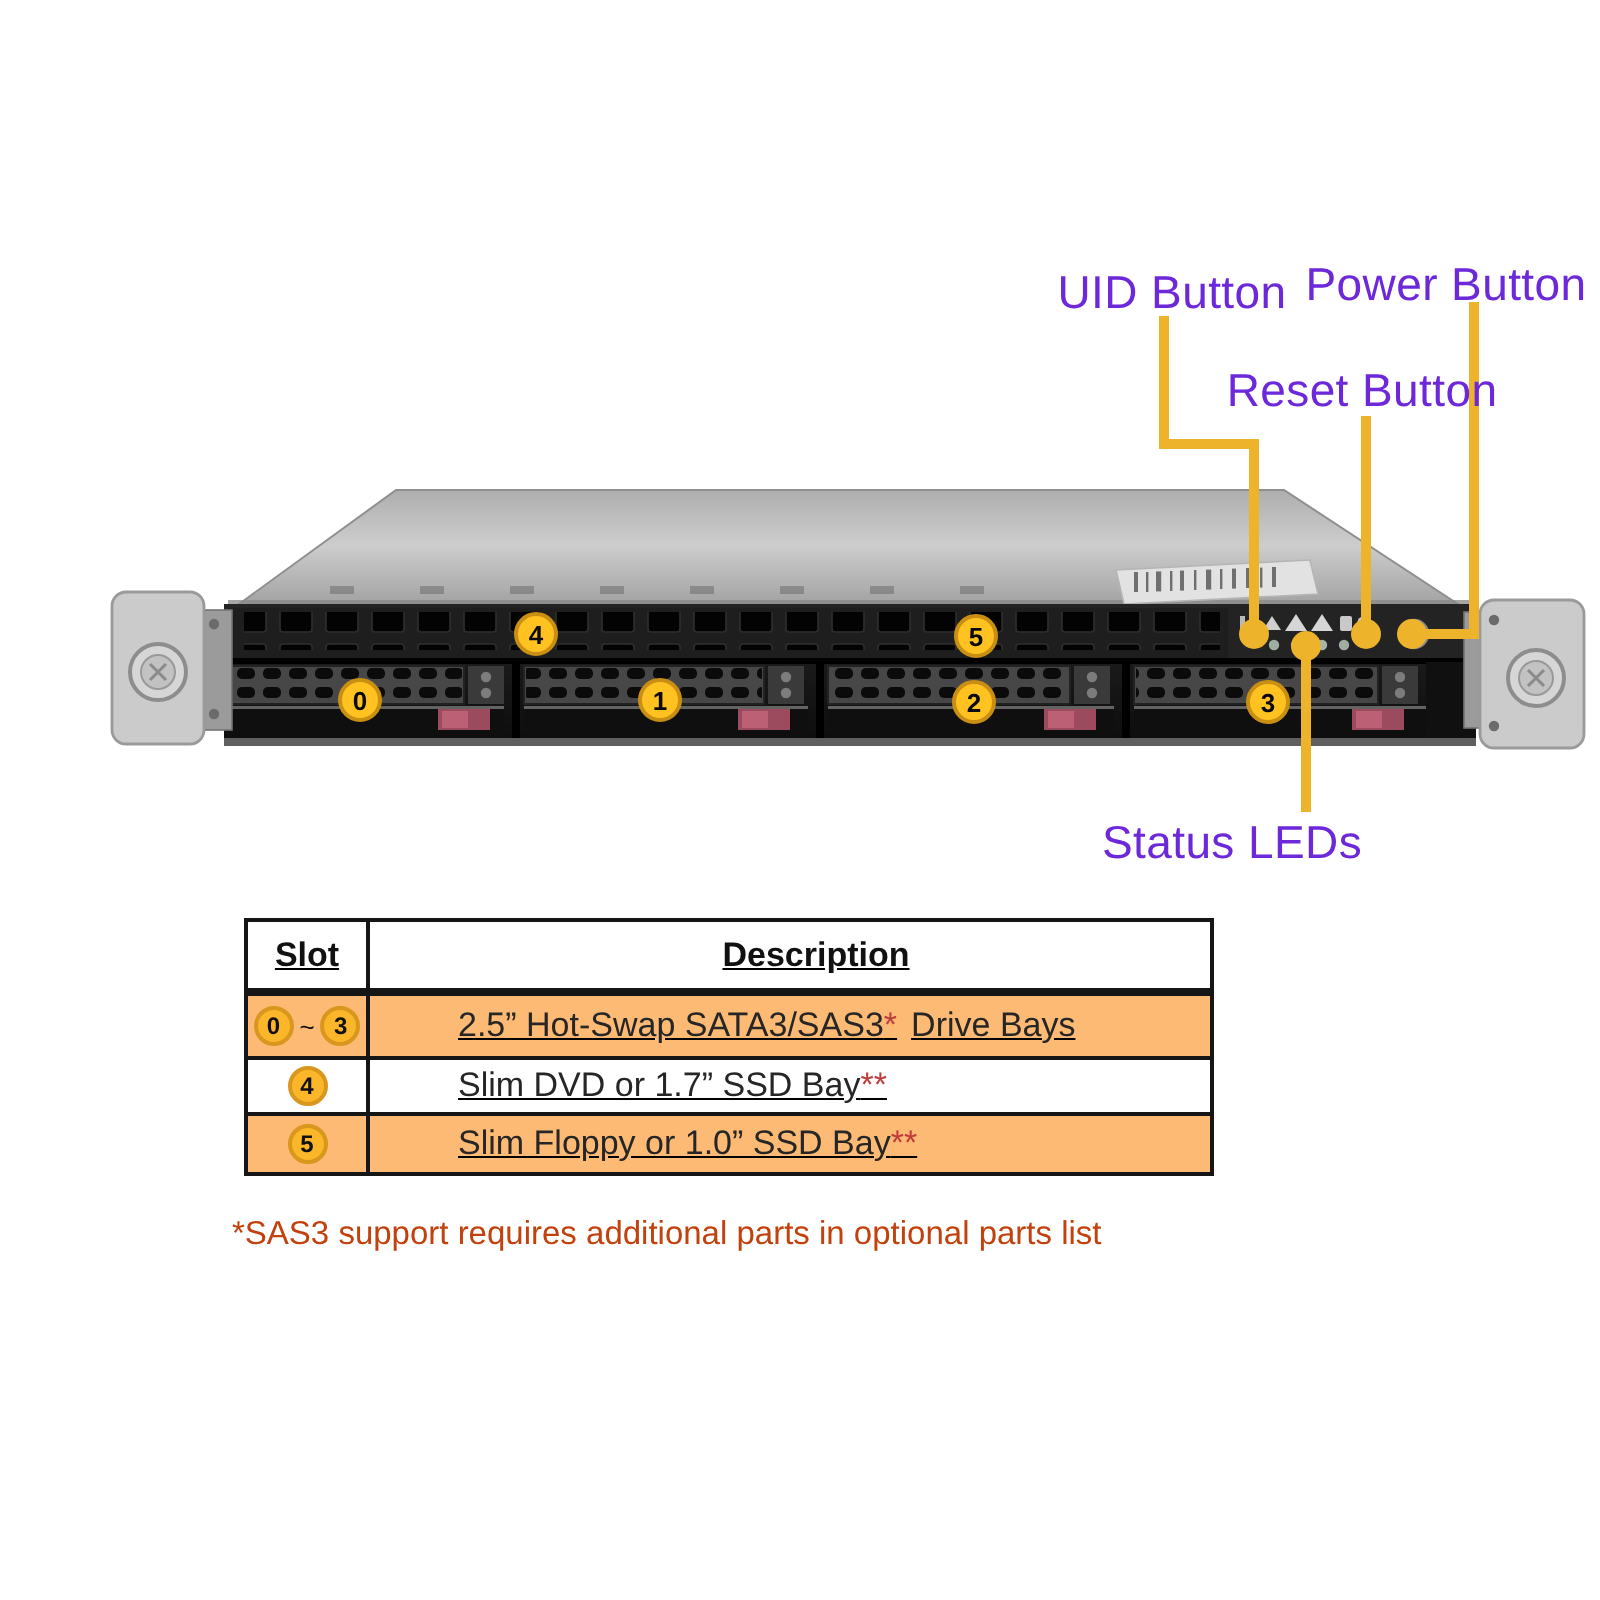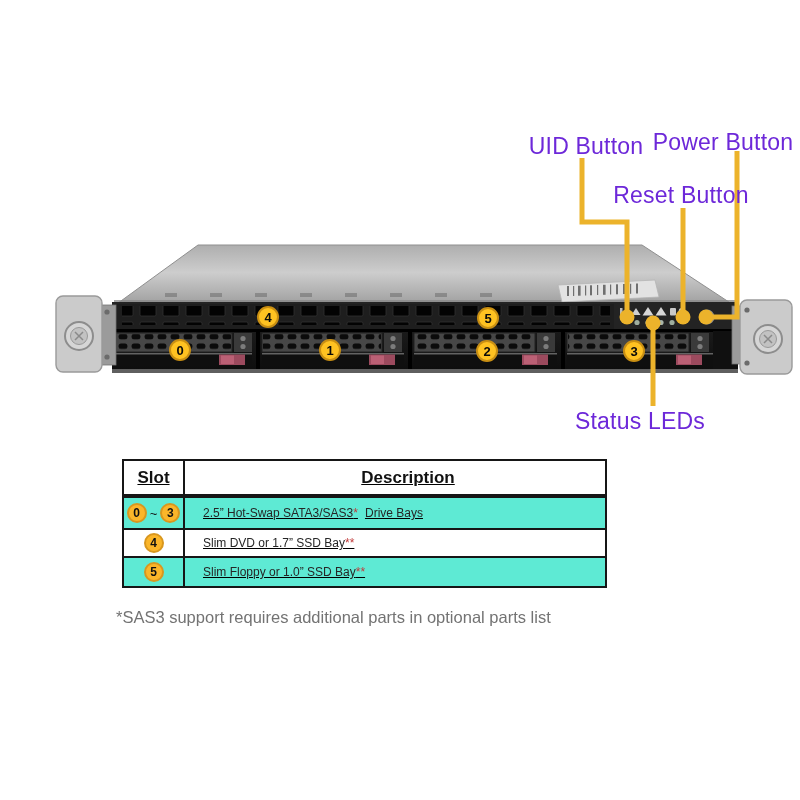--- a/index.html
+++ b/index.html
@@ -11,21 +11,21 @@
   #art{position:absolute;left:0;top:0;z-index:1;}
 
   
   .callout-label{
     position:absolute;transform:translateX(-50%);white-space:nowrap;z-index:3;
     font-size:23px;color:#6d28d9;letter-spacing:0.2px;
   }
   #lbl-uid{left:586px;top:133px;}
   #lbl-power{left:723px;top:129px;}
   #lbl-reset{left:670px;top:182px;margin-left:11px;}
-  #lbl-status{left:640px;top:408px;}
+  #lbl-status{left:616px;top:408px;}
 
   
   .slot-pin{
     position:absolute;z-index:4;width:22px;height:22px;box-sizing:border-box;
     transform:translate(-50%,-50%);border-radius:50%;
     background:#FFC221;border:2px solid #C98F13;
     display:flex;align-items:center;justify-content:center;
     font-size:13px;font-weight:bold;color:#0a0a0a;
   }
   #pin-0{left:180px;top:350px;}
@@ -46,35 +46,35 @@
   #spec-table th,#spec-table td{border:2px solid #161616;box-sizing:border-box;}
   #spec-table thead th{
     border-bottom:4px solid #161616;height:36px;background:#ffffff;
     font-size:17px;font-weight:bold;color:#111;
   }
   th.slot-h{text-align:center;}
   th.desc-h{text-align:center;padding-left:27px;}
   tr.row-a td{height:33px;}
   tr.row-b td{height:28px;}
   tr.row-c td{height:30px;}
-  .row-gray{background:#5eead4;}
+  .row-gray{background:#fdba74;}
   td.slot-c{text-align:center;vertical-align:middle;white-space:nowrap;}
-  td.desc-c{font-size:12px;color:#262626;padding-left:18px;vertical-align:middle;}
+  td.desc-c{font-size:17px;color:#262626;padding-left:44px;vertical-align:middle;}
   .badge{
     display:inline-flex;vertical-align:middle;align-items:center;justify-content:center;
     width:20px;height:20px;box-sizing:border-box;border-radius:50%;
     background:#FBB62A;border:2px solid #D9971E;
     font-size:12px;font-weight:bold;color:#111;
   }
   .tilde{display:inline-block;vertical-align:middle;margin:0 3px;font-size:13px;color:#111;}
   .red-marker{color:#C13B3B;}
   .desc-suffix{margin-left:7px;}
 
   
-  .footnote{position:absolute;z-index:2;white-space:nowrap;font-size:16.5px;color:#737373;}
+  .footnote{position:absolute;z-index:2;white-space:nowrap;font-size:16.5px;color:#c2410c;}
   #fn-1{left:116px;top:608px;}
   #fn-2{left:103px;top:632px;}
 </style>
 </head>
 <body>
 
 <div id="figure">
 
   <svg id="art" width="800" height="800" viewBox="0 0 800 800">
     <defs>

